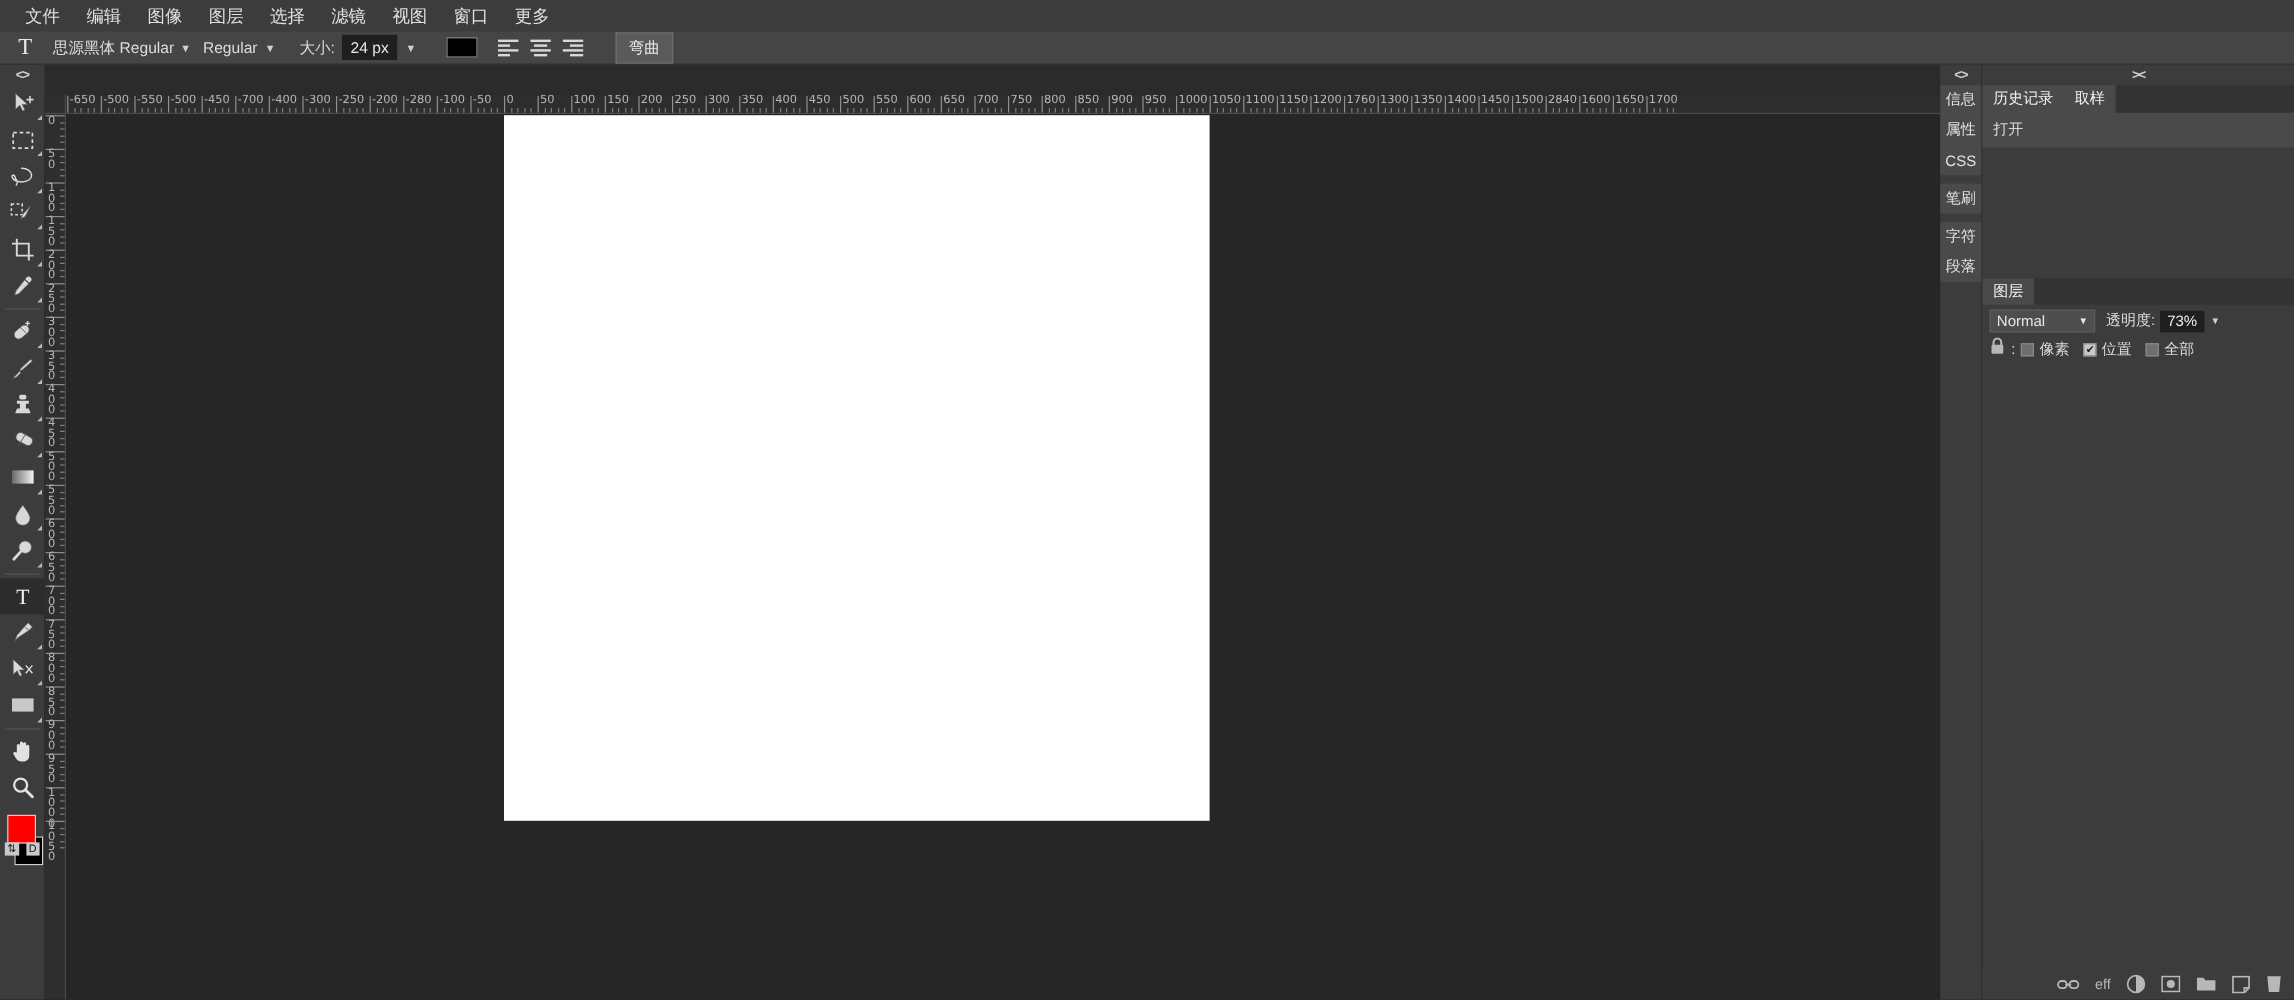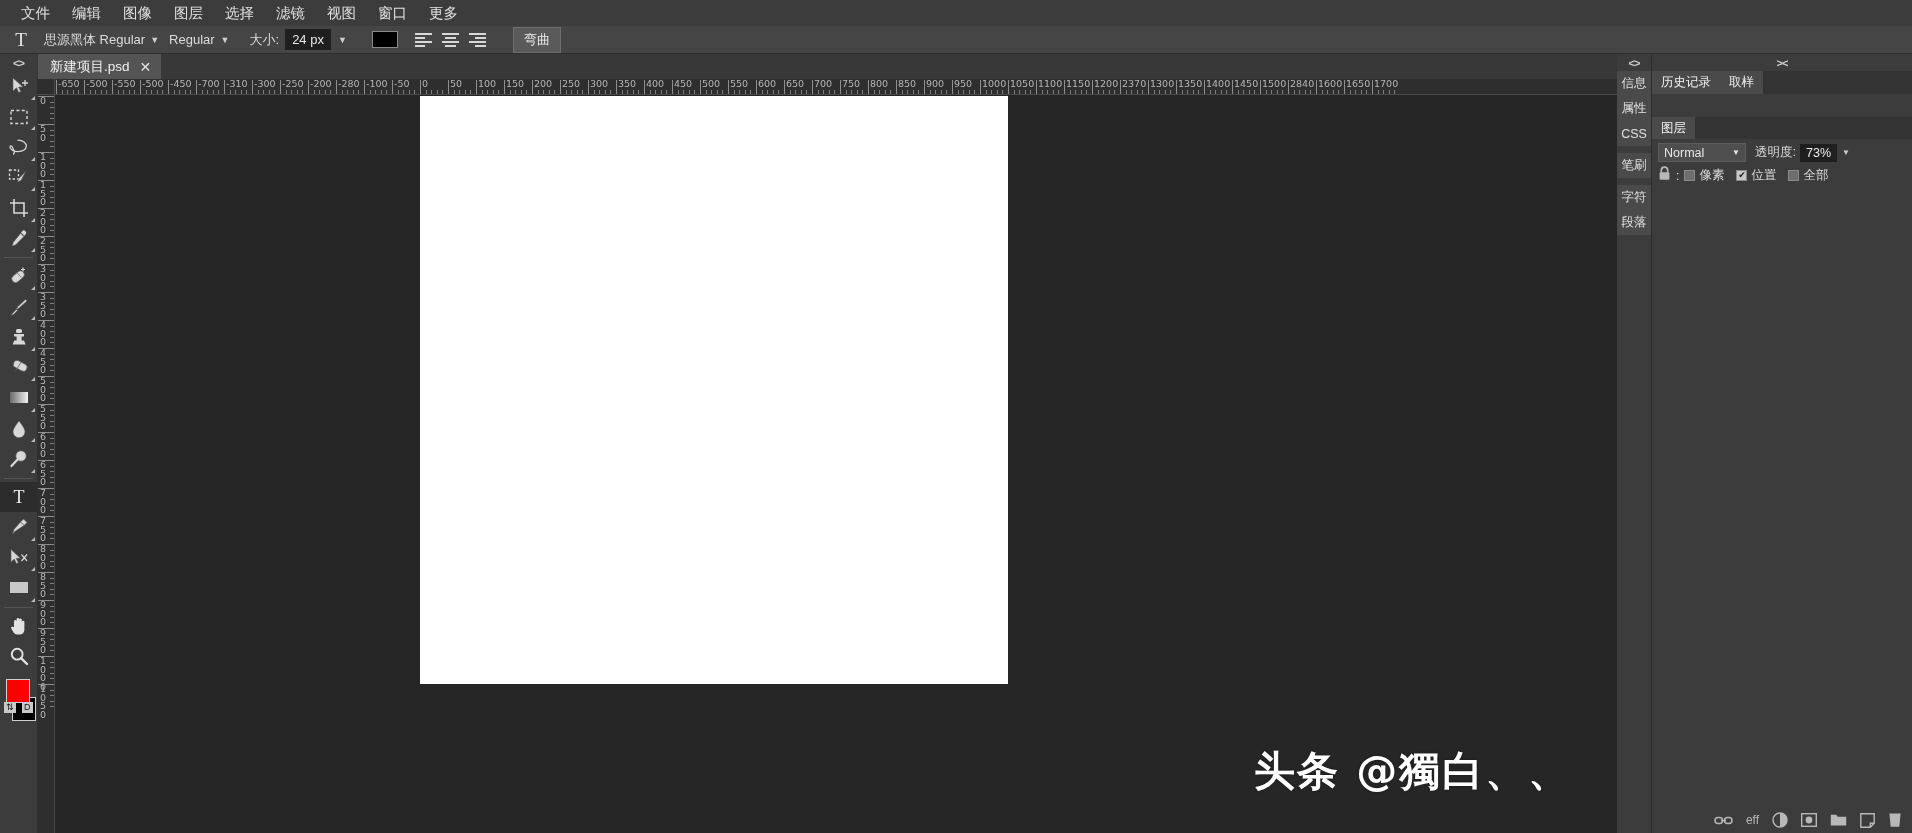--- a/index.html
+++ b/index.html
@@ -277,26 +277,20 @@
       </div>
     <div class="align-btn al-r">
         <i></i>
         <i></i>
         <i></i>
         <i></i>
       </div>
     <div class="warp-btn">弯曲</div>
   </div>
 
-  <div class="tabbar">
-    <div class="doc-tab">
-      <span class="t">新建项目.psd</span>
-      <span class="x">✕</span>
-    </div>
-  </div>
 
   <div class="toolbar">
     <div class="tb-collapse">&lt;&gt;</div>
 
     <div class="tool">
       <svg width="20" height="20" viewBox="0 0 20 20">
           <path d="M4 2 L4 15 L7.5 11.7 L9.8 16.5 L11.8 15.6 L9.6 11 L14 11 Z" fill="#d8d8d8" stroke="#5a5a5a" stroke-width="0.6"></path>
           <path d="M16 4 v6 M13 7 h6" stroke="#d8d8d8" stroke-width="1.3"></path>
         </svg>
       <span class="corner"></span>
@@ -489,21 +483,21 @@
         <div class="rh-mark" style="left: 141px;">
           <span class="bigtick"></span>
           <span class="lbl">-700</span>
         </div>
         <div class="rh-tick" style="left: 146.6px;"></div>
         <div class="rh-tick" style="left: 152.2px;"></div>
         <div class="rh-tick" style="left: 157.8px;"></div>
         <div class="rh-tick" style="left: 163.4px;"></div>
         <div class="rh-mark" style="left: 169px;">
           <span class="bigtick"></span>
-          <span class="lbl">-310</span>
+          <span class="lbl">-400</span>
         </div>
         <div class="rh-tick" style="left: 174.6px;"></div>
         <div class="rh-tick" style="left: 180.2px;"></div>
         <div class="rh-tick" style="left: 185.8px;"></div>
         <div class="rh-tick" style="left: 191.4px;"></div>
         <div class="rh-mark" style="left: 197px;">
           <span class="bigtick"></span>
           <span class="lbl">-300</span>
         </div>
         <div class="rh-tick" style="left: 202.6px;"></div>
@@ -745,21 +739,21 @@
         <div class="rh-mark" style="left: 1037px;">
           <span class="bigtick"></span>
           <span class="lbl">1200</span>
         </div>
         <div class="rh-tick" style="left: 1042.6px;"></div>
         <div class="rh-tick" style="left: 1048.2px;"></div>
         <div class="rh-tick" style="left: 1053.8px;"></div>
         <div class="rh-tick" style="left: 1059.4px;"></div>
         <div class="rh-mark" style="left: 1065px;">
           <span class="bigtick"></span>
-          <span class="lbl">2370</span>
+          <span class="lbl">1760</span>
         </div>
         <div class="rh-tick" style="left: 1070.6px;"></div>
         <div class="rh-tick" style="left: 1076.2px;"></div>
         <div class="rh-tick" style="left: 1081.8px;"></div>
         <div class="rh-tick" style="left: 1087.4px;"></div>
         <div class="rh-mark" style="left: 1093px;">
           <span class="bigtick"></span>
           <span class="lbl">1300</span>
         </div>
         <div class="rh-tick" style="left: 1098.6px;"></div>
@@ -1029,20 +1023,23 @@
         <div class="rail-item">段落</div>
       </div>
     </div>
 
     <div class="dock-main">
       <div class="panel-collapse-bar">&gt;&lt;</div>
 
       <div class="panel-tabs">
         <div class="panel-tab active">历史记录</div>
         <div class="panel-tab active">取样</div>
+      </div>
+      <div class="history-body">
+        <div class="history-item">打开</div>
       </div>
 
       <div class="panel-gap"></div>
 
       <div class="layers-panel">
         <div class="layers-tabs">
           <div class="panel-tab active">图层</div>
         </div>
 
         <div class="blend-row">
@@ -1115,14 +1112,13 @@
         </span>
         <span class="lf-icon">
           <svg width="14" height="16" viewBox="0 0 14 16">
               <path d="M1.4 1.5 h11.2 l-1.3 13.2 h-8.6 z" fill="#b8b8b8"></path>
             </svg>
         </span>
       </div>
     </div>
   </div>
 
-  <div class="watermark">头条 @獨白、、</div>
 </div>
 
 </body></html>

